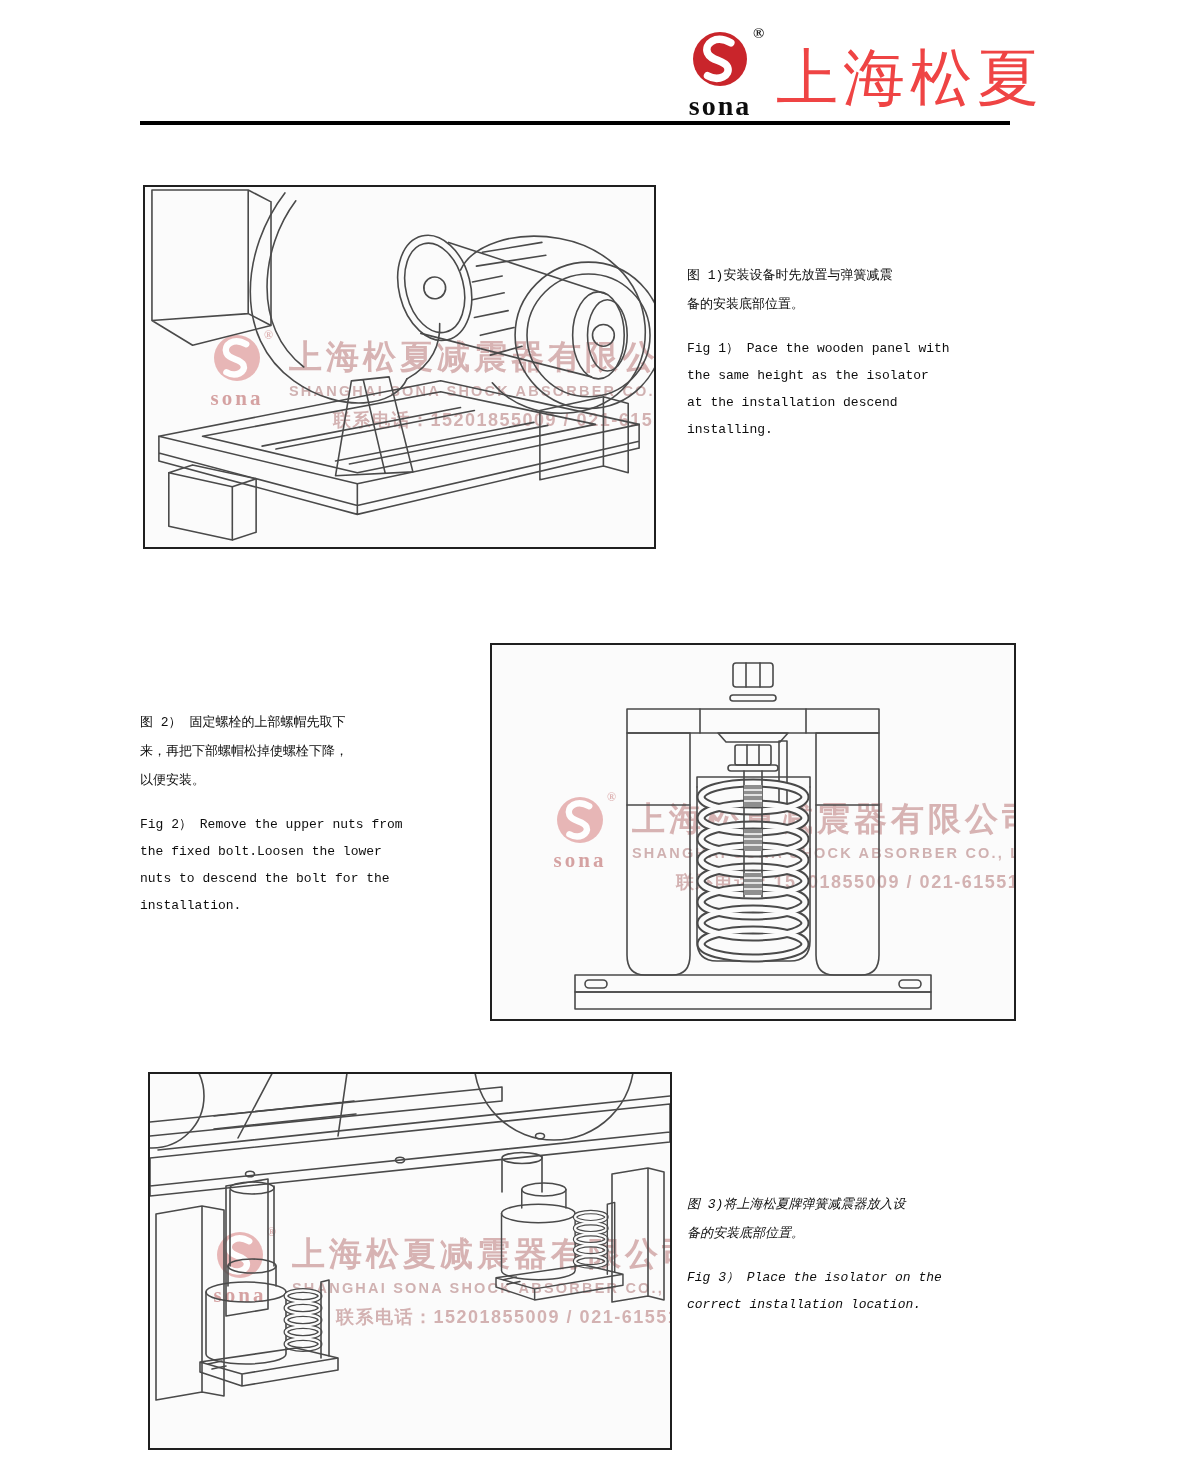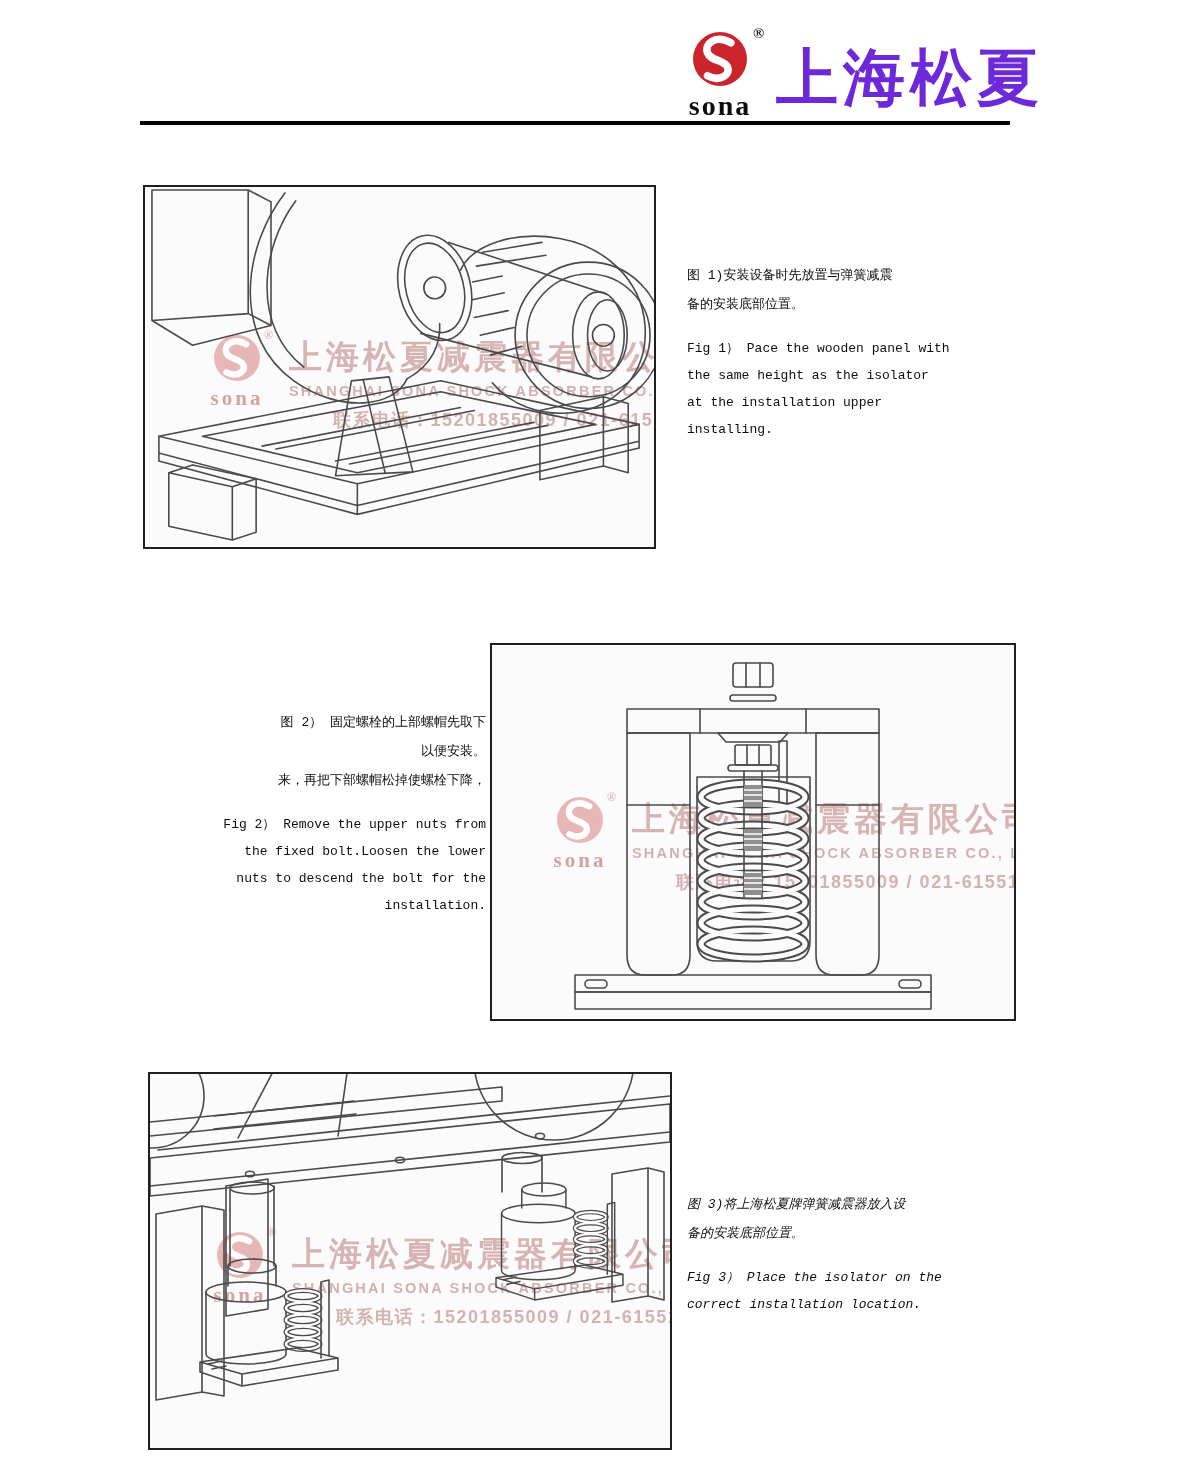--- a/index.html
+++ b/index.html
@@ -9,21 +9,21 @@
   
   .logo-circle{position:absolute;left:693px;top:32px;width:54px;height:54px;border-radius:50%;
                background:#c9252b;}
   .logo-circle svg{position:absolute;left:0;top:0;width:100%;height:100%;}
   .logo-reg{position:absolute;left:753px;top:25px;font-size:15px;font-weight:bold;
             font-family:"Liberation Serif",serif;color:#222;}
   .logo-sona{position:absolute;left:679px;top:90px;width:82px;text-align:center;
              font-family:"Liberation Serif",serif;font-weight:bold;font-size:28px;
              letter-spacing:2px;color:#0d0d0d;}
   .brand{position:absolute;left:776px;top:36px;font-family:"Liberation Sans",sans-serif;
-         font-weight:bold;font-size:62px;letter-spacing:5px;color:#6d28d9;white-space:nowrap;}
+         font-weight:normal;font-size:62px;letter-spacing:5px;color:#ef4444;white-space:nowrap;}
   .rule{position:absolute;left:140px;top:121px;width:870px;height:4px;background:#000;}
 
   
   .figure{position:absolute;border:2px solid #1f1f1f;background:#fbfbfb;box-sizing:border-box;
           overflow:hidden;}
   .figure > svg{position:relative;z-index:2;display:block;width:100%;height:100%;}
   #fig1{left:143px;top:185px;width:513px;height:364px;}
   #fig2{left:490px;top:643px;width:526px;height:378px;}
   #fig3{left:148px;top:1072px;width:524px;height:378px;}
 
@@ -44,21 +44,21 @@
   .wm-tel{font-family:"Liberation Sans",sans-serif;font-weight:bold;font-size:18px;
           letter-spacing:1.5px;color:#cda6a6;opacity:.85;margin-top:9px;margin-left:44px;
           white-space:nowrap;}
 
   
   .caption{position:absolute;font-size:13px;color:#0e0e0e;}
   .cap-cn div{line-height:29px;white-space:nowrap;}
   .cap-en{margin-top:16px;}
   .cap-en div{line-height:27px;white-space:nowrap;}
   #cap1{left:687px;top:261px;width:434px;}
-  #cap2{left:140px;top:708px;width:346px;text-align:right;}
+  #cap2{left:140px;top:708px;width:346px;}
   #cap3{left:687px;top:1190px;width:446px;font-style:italic;}
 
   .lines{stroke:#4a4a4a;fill:none;stroke-width:1.6;stroke-linejoin:round;stroke-linecap:round;}
 </style>
 </head>
 <body>
 
 <div class="page">
 
   <div>
@@ -130,21 +130,21 @@
   </div>
 
   <div class="caption" id="cap1">
     <div class="cap-cn">
       <div>图 1)安装设备时先放置与弹簧减震</div>
       <div>备的安装底部位置。</div>
     </div>
     <div class="cap-en">
       <div>Fig 1） Pace the wooden panel with</div>
       <div>the same height as the isolator</div>
-      <div>at the installation upper</div>
+      <div>at the installation descend</div>
       <div>installing.</div>
     </div>
   </div>
 
   <div class="figure" id="fig2">
     <div class="wm" style="left:52px;top:152px;">
       <div class="wm-mark">
         <div class="wm-circle">
           <svg viewBox="0 0 100 100">
             <path d="M70 20 C 42 4 20 22 27 39 C 33 54 58 51 64 65 C 70 80 48 93 27 81" fill="none" stroke="#fff" stroke-width="14" stroke-linecap="round"></path>
@@ -224,22 +224,22 @@
         <rect x="83" y="347" width="356" height="17"></rect>
         <rect x="93" y="335" width="22" height="8" rx="4"></rect>
         <rect x="407" y="335" width="22" height="8" rx="4"></rect>
       </g>
     </svg>
   </div>
 
   <div class="caption" id="cap2">
     <div class="cap-cn">
       <div>图 2） 固定螺栓的上部螺帽先取下</div>
+      <div>来，再把下部螺帽松掉使螺栓下降，</div>
       <div>以便安装。</div>
-      <div>来，再把下部螺帽松掉使螺栓下降，</div>
     </div>
     <div class="cap-en">
       <div>Fig 2） Remove the upper nuts from</div>
       <div>the fixed bolt.Loosen the lower</div>
       <div>nuts to descend the bolt for the</div>
       <div>installation.</div>
     </div>
   </div>
 
   <div class="figure" id="fig3">

